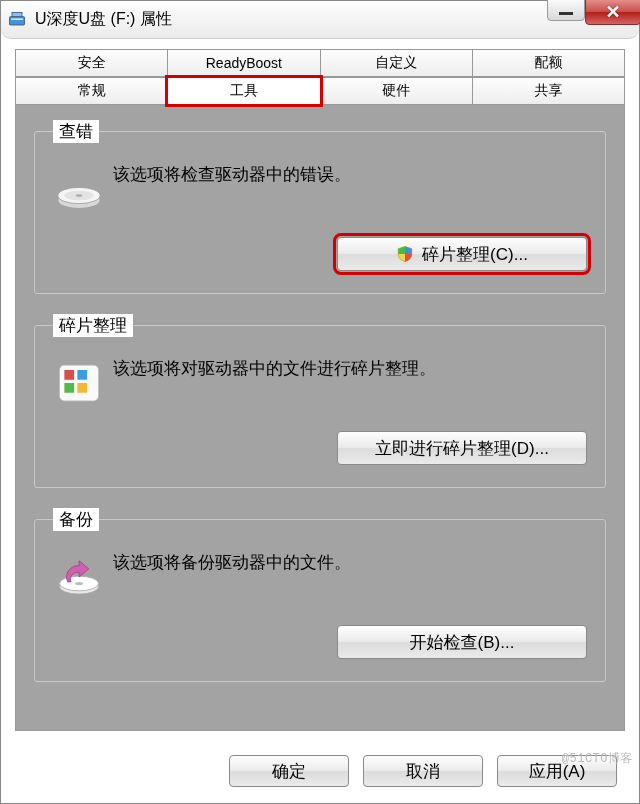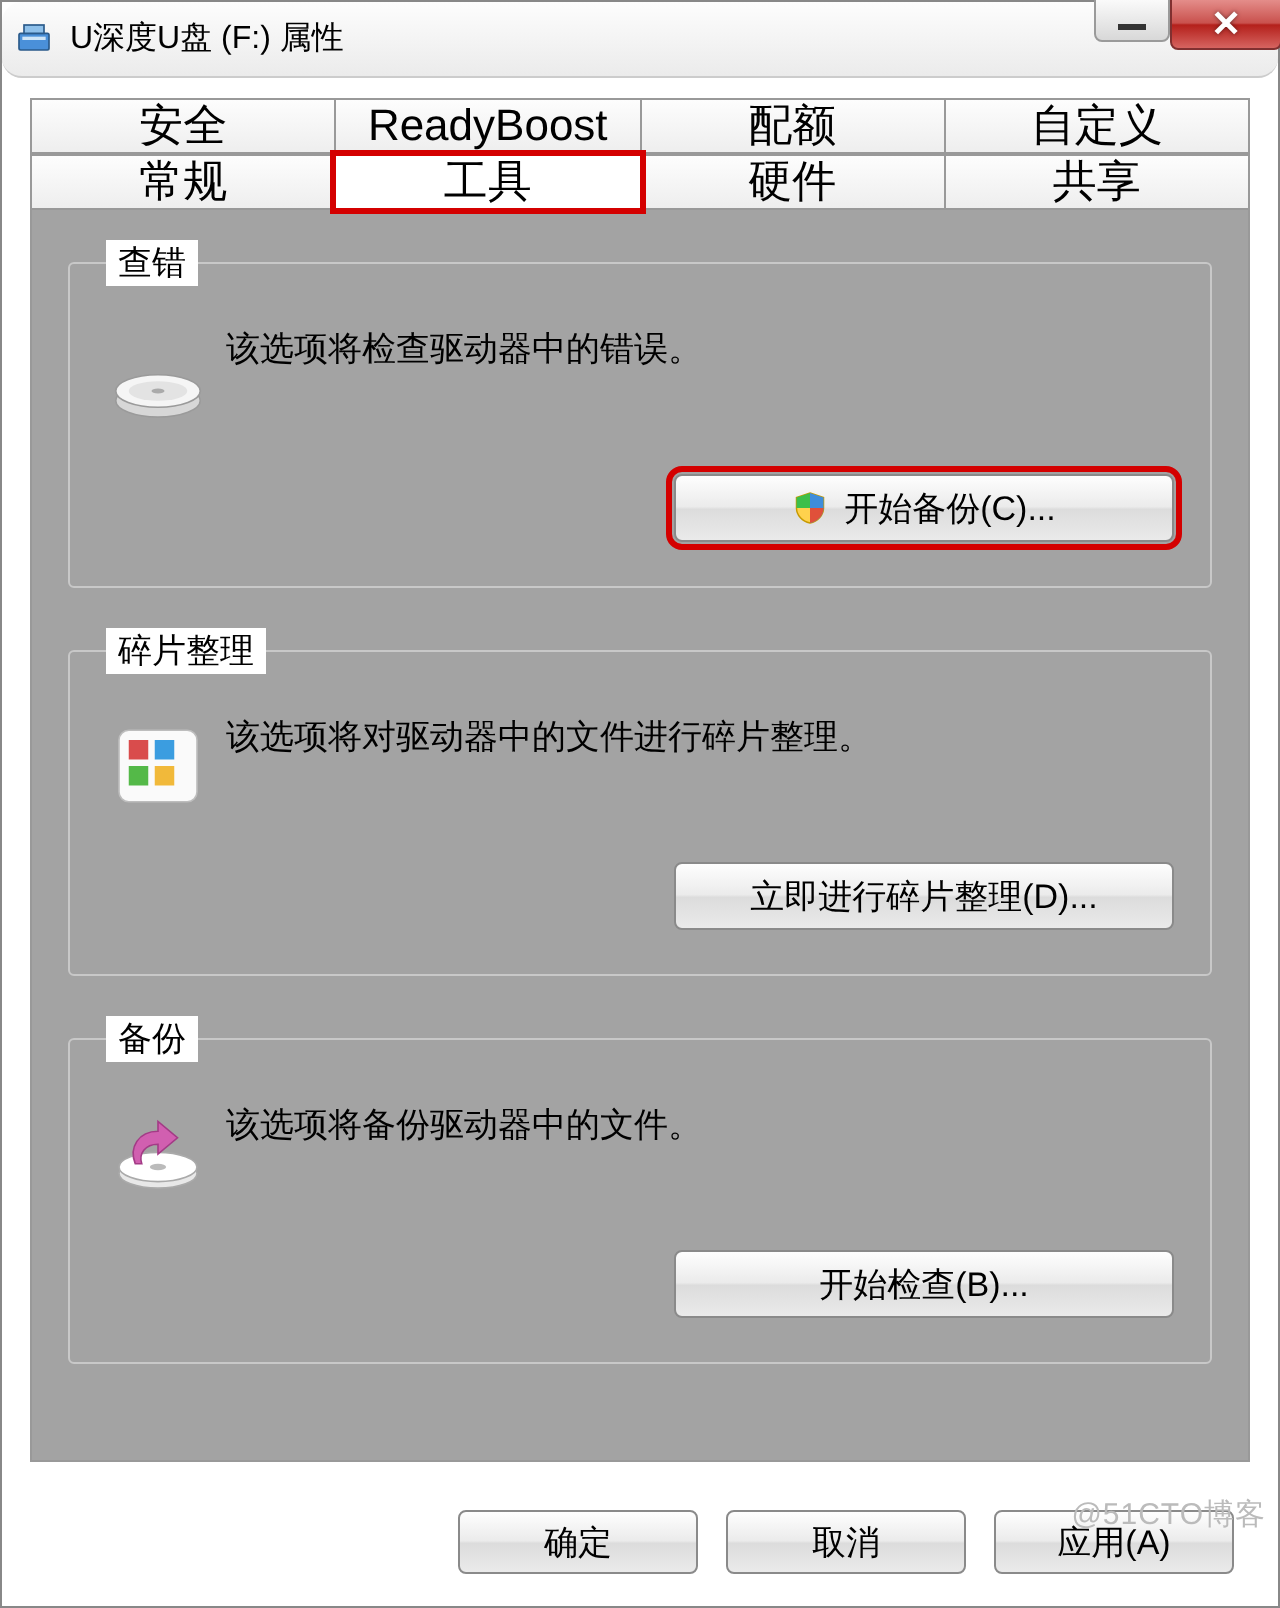--- a/index.html
+++ b/index.html
@@ -70,21 +70,21 @@
     }
 
     .tabstrip { position: relative; }
     .tab-row { display: flex; }
     .tab {
       flex: 1;
       height: 28px;
       border: 1px solid #999;
       background: linear-gradient(#fdfdfd, #eee);
       display: flex; align-items: center; justify-content: center;
-      font-size: 22px;
+      font-size: 14px;
       margin-left: -1px;
       cursor: pointer;
       position: relative;
     }
     .tab:first-child { margin-left: 0; }
     .tab.active {
       background: #fff;
       border-bottom-color: #fff;
       z-index: 2;
     }
@@ -169,23 +169,24 @@
     .bottom-buttons .win-btn {
       min-width: 120px;
       height: 32px;
       font-size: 17px;
     }
 
     .watermark {
       position: absolute;
       right: 6px;
       bottom: 36px;
-      font-size: 15px;
+      font-size: 12px;
       color: #bbb;
       letter-spacing: .5px;
+      font-family: Liberation Mono, monospace;
     }
   </style>
 </head>
 <body>
 
 <div class="window">
 
   <div class="titlebar">
     <span class="app-icon">
       <svg viewBox="0 0 24 24" width="20" height="20">
@@ -200,22 +201,22 @@
   <div class="min-btn">
       <span class="dash"></span>
     </div>
   <div class="close-btn">✕</div>
 
   <div class="content">
     <div class="tabstrip">
       <div class="tab-row">
         <div class="tab">安全</div>
         <div class="tab">ReadyBoost</div>
+        <div class="tab">自定义</div>
         <div class="tab">配额</div>
-        <div class="tab">自定义</div>
       </div>
       <div class="tab-row">
         <div class="tab">常规</div>
         <div class="tab active tab-highlight">工具</div>
         <div class="tab">硬件</div>
         <div class="tab">共享</div>
       </div>
 
       <div class="tab-panel">
 
@@ -235,21 +236,21 @@
           <div class="section-btn-row">
             <button class="win-btn btn-highlight">
               <span class="shield-icon">
                 <svg viewBox="0 0 24 24" width="18" height="18">
                   <path d="M12 2 L21 5 V12 C21 17 17 21 12 22 C7 21 3 17 3 12 V5 Z" fill="#ffd24d" stroke="#c79a00"></path>
                   <path d="M12 2 L12 22 C17 21 21 17 21 12 V5 Z" fill="#3f8ddb"></path>
                   <path d="M12 2 L3 5 V12 L12 12 Z" fill="#3cbf4a"></path>
                   <path d="M12 12 L21 12 V12 C21 17 17 21 12 22 Z" fill="#e0503a"></path>
                 </svg>
               </span>
-              <span>开始备份(C)...</span>
+              <span>碎片整理(C)...</span>
             </button>
           </div>
         </fieldset>
 
         <fieldset class="section">
           <legend>碎片整理</legend>
           <div class="section-body">
             <span class="section-icon">
               <svg viewBox="0 0 64 64" width="52" height="52">
                 <rect x="8" y="10" width="48" height="44" rx="6" fill="#fafafa" stroke="#bdbdbd"></rect>

